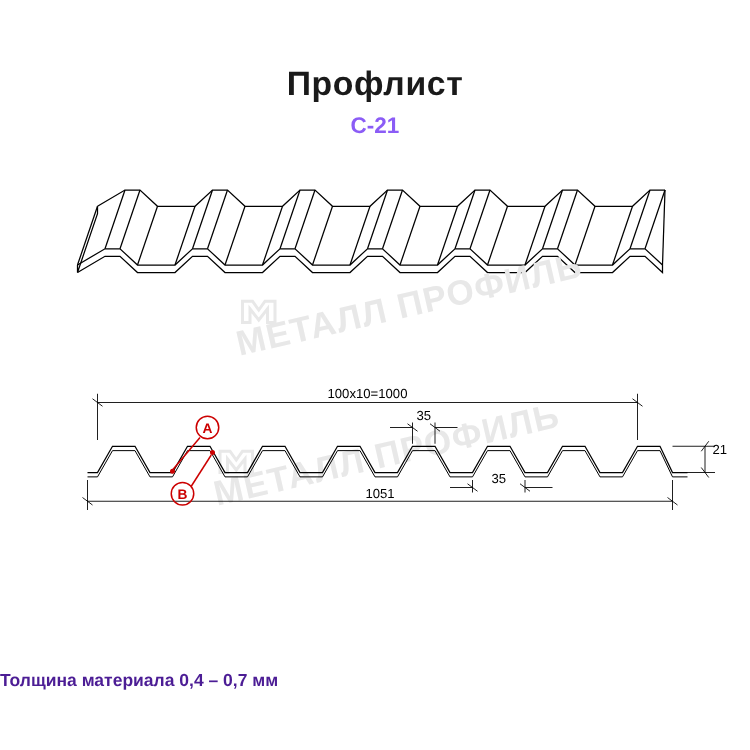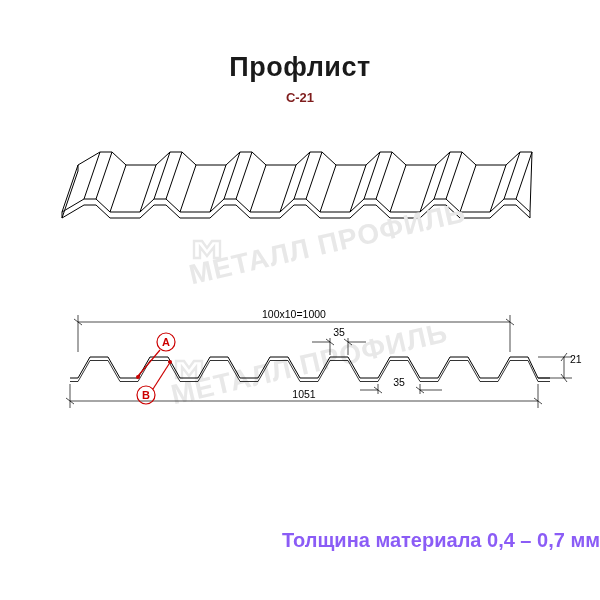--- a/index.html
+++ b/index.html
@@ -27,33 +27,33 @@
     font-weight: bold;
     color: #1a1a1a;
     letter-spacing: 0.5px;
   }
   .subtitle {
     position: absolute;
     left: 0;
     right: 0;
     top: 90px;
     text-align: center;
-    font-size: 13px;
-    font-weight: bold;
-    color: #7f1d1d;
+    font-size: 18px;
+    font-weight: bold;
+    color: #8b5cf6;
   }
   .footer {
     position: absolute;
     left: 0;
     right: 0;
     bottom: 48px;
-    text-align: right;
-    font-size: 20px;
-    font-weight: bold;
-    color: #8b5cf6;
+    text-align: left;
+    font-size: 14px;
+    font-weight: bold;
+    color: #4c1d95;
   }
   .persp {
     position: absolute;
     left: 60px;
     top: 130px;
     width: 480px;
     height: 110px;
   }
   .section {
     position: absolute;

